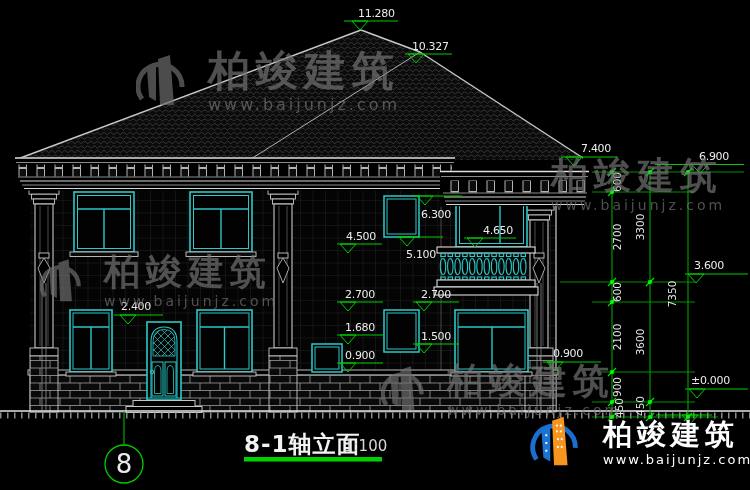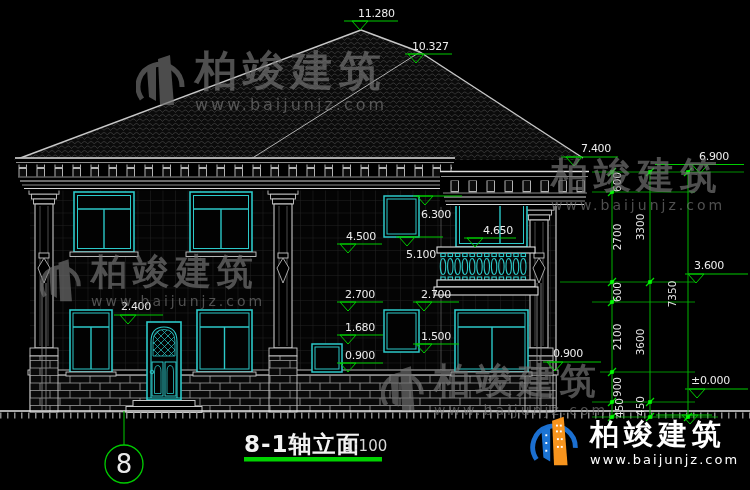--- a/index.html
+++ b/index.html
@@ -4,21 +4,21 @@
 <style>
   html,body{margin:0;padding:0;background:#000;}
   #stage{position:relative;width:750px;height:490px;background:#000;overflow:hidden;
          font-family:"DejaVu Sans", "Liberation Sans", sans-serif;}
   svg text{font-family:"DejaVu Sans", "Liberation Sans", sans-serif;}
   .lvl{font-size:11px;fill:#ececec;letter-spacing:-0.3px;}
   .dim{font-size:10.5px;fill:#e3e3e3;}
   .ttl{font-size:23px;font-weight:bold;fill:#f2f2f2;letter-spacing:1px;}
   .scl{font-size:15px;fill:#d8d8d8;}
   .axn{font-size:26px;fill:#eaeaea;}
-  .wm{position:absolute;display:flex;align-items:center;gap:9px;color:#757575;
+  .wm{position:absolute;display:flex;align-items:center;gap:22px;color:#757575;
       opacity:.68;pointer-events:none;white-space:nowrap;}
   .wm .cn{font-weight:bold;line-height:1;letter-spacing:6px;}
   .wm .url{font-weight:normal;letter-spacing:3px;margin-top:3px;}
   #wm1 .cn{font-size:42px;} #wm1 .url{font-size:16px;}
   #wm2 .cn{font-size:37px;} #wm2 .url{font-size:14px;}
   #wm3 .cn{font-size:36px;} #wm3 .url{font-size:14px;}
   #wm4 .cn{font-size:36px;} #wm4 .url{font-size:14px;}
   #wm5{opacity:1;color:#fff;}
   #wm5 .cn{font-size:29px;letter-spacing:5px;text-shadow:0 0 2px #000;}
   #wm5 .url{font-size:13px;letter-spacing:2px;}

